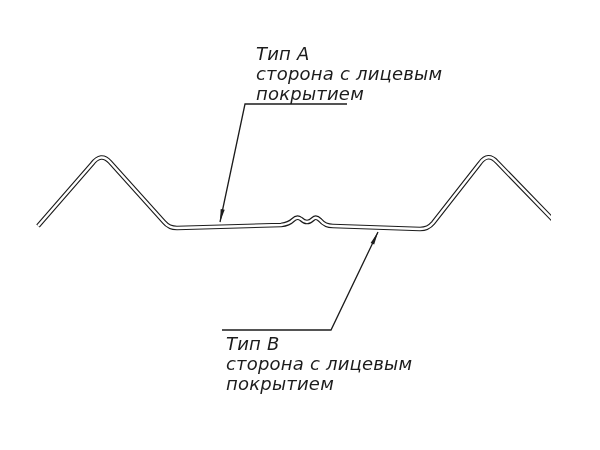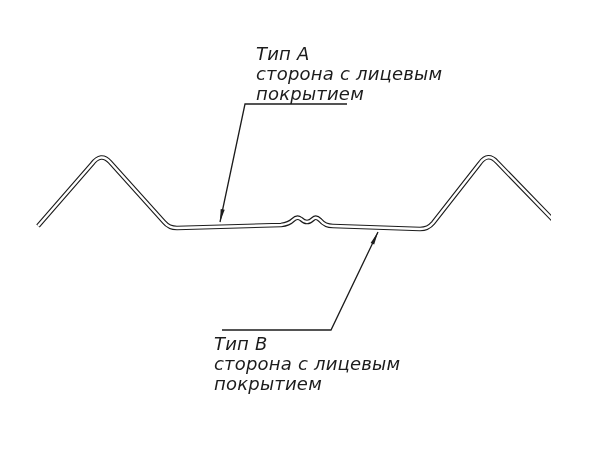--- a/index.html
+++ b/index.html
@@ -53,19 +53,19 @@
     <polyline fill="none" stroke-width="1.3" points="222,330 331,330 378,232" stroke="#1c1c1c"></polyline>
     <polygon points="378,232 374.2,244.6 370.6,242.9" fill="#1c1c1c"></polygon>
   </svg>
 
   <div class="label" style="left:256px; top:44px;">
     <div>Тип А</div>
     <div>сторона с лицевым</div>
     <div>покрытием</div>
   </div>
 
-  <div class="label" style="left:214px; top:334px;">
+  <div class="label" style="left:226px; top:334px;">
     <div>Тип В</div>
     <div>сторона с лицевым</div>
     <div>покрытием</div>
   </div>
 
 </div>
 
 </body></html>

